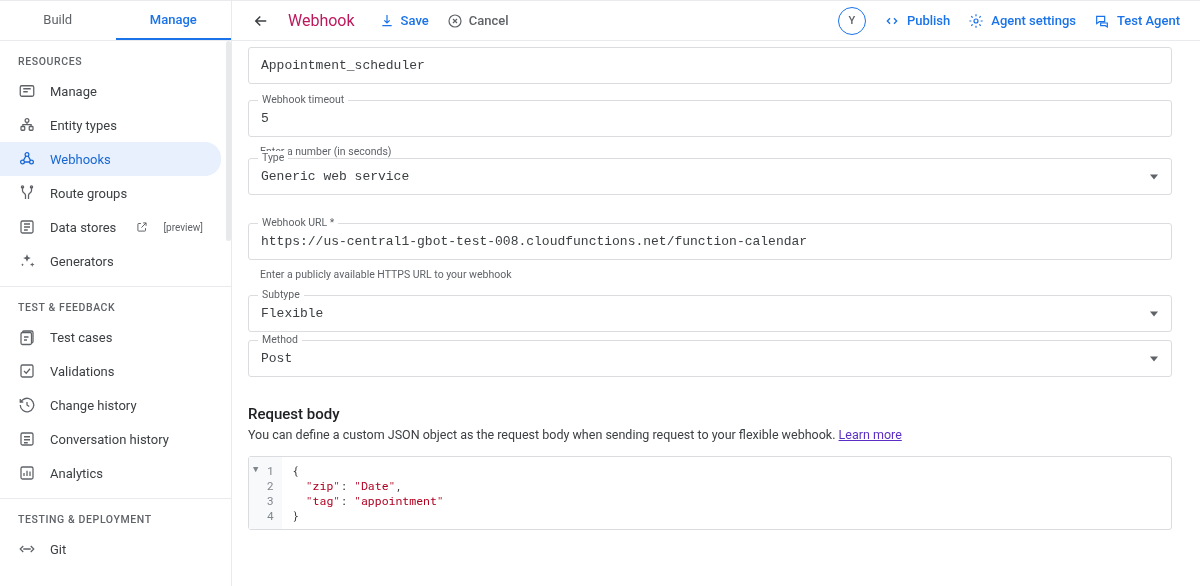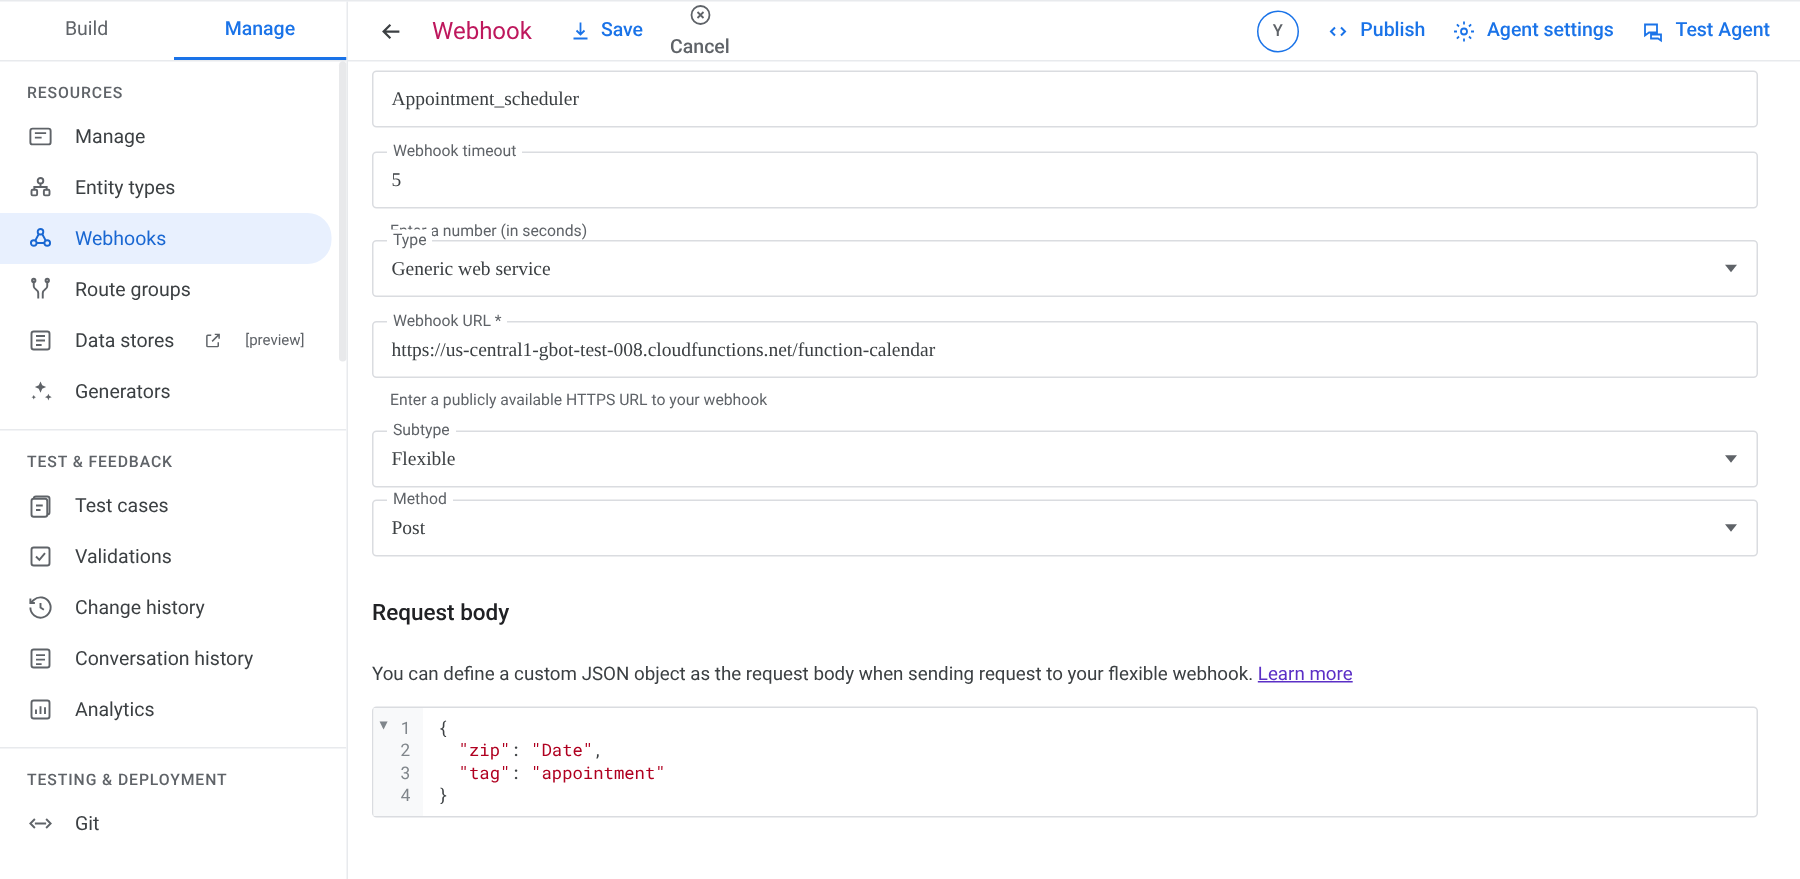--- a/index.html
+++ b/index.html
@@ -22,38 +22,38 @@
 .nav-item .badge { font-size: 10px; color: #5f6368; }
 .nav-item .ext-icon { width: 14px; height: 14px; color: #5f6368; }
 .section-divider { border-top: 1px solid #e8eaed; margin-top: 8px; }
 
 
 .main { flex: 1; display: flex; flex-direction: column; min-width: 0; }
 .header { height: 40px; border-bottom: 1px solid #e8eaed; display: flex; align-items: center; padding: 0 20px; gap: 18px; }
 .header-left { display: flex; align-items: center; gap: 18px; }
 .header-title { font-size: 16px; font-weight: 400; color: #be185d; margin-right: 6px; }
 .header-action { display: flex; align-items: center; gap: 6px; color: #1a73e8; font-weight: 500; font-size: 13px; cursor: pointer; }
-.header-action.cancel { color: #5f6368; flex-direction: column; }
+.header-action.cancel { color: #5f6368; }
 .header-spacer { flex: 1; }
 .avatar { width: 28px; height: 28px; border-radius: 50%; border: 1.5px solid #1a73e8; display: flex; align-items: center; justify-content: center; font-size: 11px; color: #5f6368; font-weight: 500; }
 .header-right-action { display: flex; align-items: center; gap: 7px; color: #1a73e8; font-weight: 500; font-size: 13px; cursor: pointer; }
 .header-right-action .icon { width: 16px; height: 16px; }
 .icon-btn { width: 18px; height: 18px; color: #5f6368; cursor: pointer; }
 
 
 .content { flex: 1; overflow-y: auto; padding: 6px 28px 20px 16px; }
 .field-group { position: relative; margin-bottom: 8px; }
 .field-label { position: absolute; top: -7px; left: 10px; background: #fff; padding: 0 4px; font-size: 10.5px; color: #5f6368; }
-.field-input { width: 100%; border: 1px solid #dadce0; border-radius: 3px; padding: 10px 12px; font-size: 13px; color: #3c4043; background: #fff; font-family: Liberation Serif, serif; }
+.field-input { width: 100%; border: 1px solid #dadce0; border-radius: 3px; padding: 10px 12px; font-size: 13px; color: #3c4043; background: #fff; font-family: Liberation Mono, monospace; }
 .field-select { appearance: none; }
 .field-select-wrap { position: relative; }
 .field-select-wrap::after { content: ''; position: absolute; right: 14px; top: 50%; width: 0; height: 0; border-left: 4px solid transparent; border-right: 4px solid transparent; border-top: 5px solid #5f6368; transform: translateY(-50%); pointer-events: none; }
 .field-hint { font-size: 10.5px; color: #5f6368; margin: 4px 0 0 12px; }
 
-.section-title { font-size: 15px; font-weight: 500; color: #202124; margin-top: 28px; margin-bottom: 25px; }
+.section-title { font-size: 15px; font-weight: 500; color: #202124; margin-top: 28px; margin-bottom: 4px; }
 .section-desc { font-size: 12.5px; color: #3c4043; margin-bottom: 14px; }
 .section-desc a { color: #5b2fc6; text-decoration: underline; }
 
 .code-block { border: 1px solid #dadce0; border-radius: 3px; display: flex; font-family: 'Roboto Mono', Menlo, Consolas, monospace; font-size: 11.5px; }
 .code-gutter { background: #f8f9fa; color: #80868b; padding: 6px 8px 6px 18px; text-align: right; user-select: none; position: relative; }
 .code-gutter .fold { position: absolute; left: 4px; top: 6px; font-size: 9px; color: #80868b; }
 .code-lines { padding: 6px 10px; white-space: pre; }
 .code-lines .k { color: #b00020; }
 .code-lines .s { color: #b00020; }
 .code-lines .p { color: #3c4043; }
@@ -267,21 +267,21 @@
         <span class="field-label">Webhook timeout</span>
         <input class="field-input" value="5" style="">
       </div>
       <div class="field-hint">Enter a number (in seconds)</div>
 
       <div class="field-group field-select-wrap" style="">
         <span class="field-label">Type</span>
         <input class="field-input field-select" readonly="" value="Generic web service" style="">
       </div>
 
-      <div class="field-group" style="margin-top:16px">
+      <div class="field-group" style="margin-top:28px">
         <span class="field-label">Webhook URL *</span>
         <input class="field-input" value="https://us-central1-gbot-test-008.cloudfunctions.net/function-calendar" style="">
       </div>
       <div class="field-hint">Enter a publicly available HTTPS URL to your webhook</div>
 
       <div class="field-group field-select-wrap" style="margin-top:14px">
         <span class="field-label">Subtype</span>
         <input class="field-input field-select" readonly="" value="Flexible" style="">
       </div>
 

